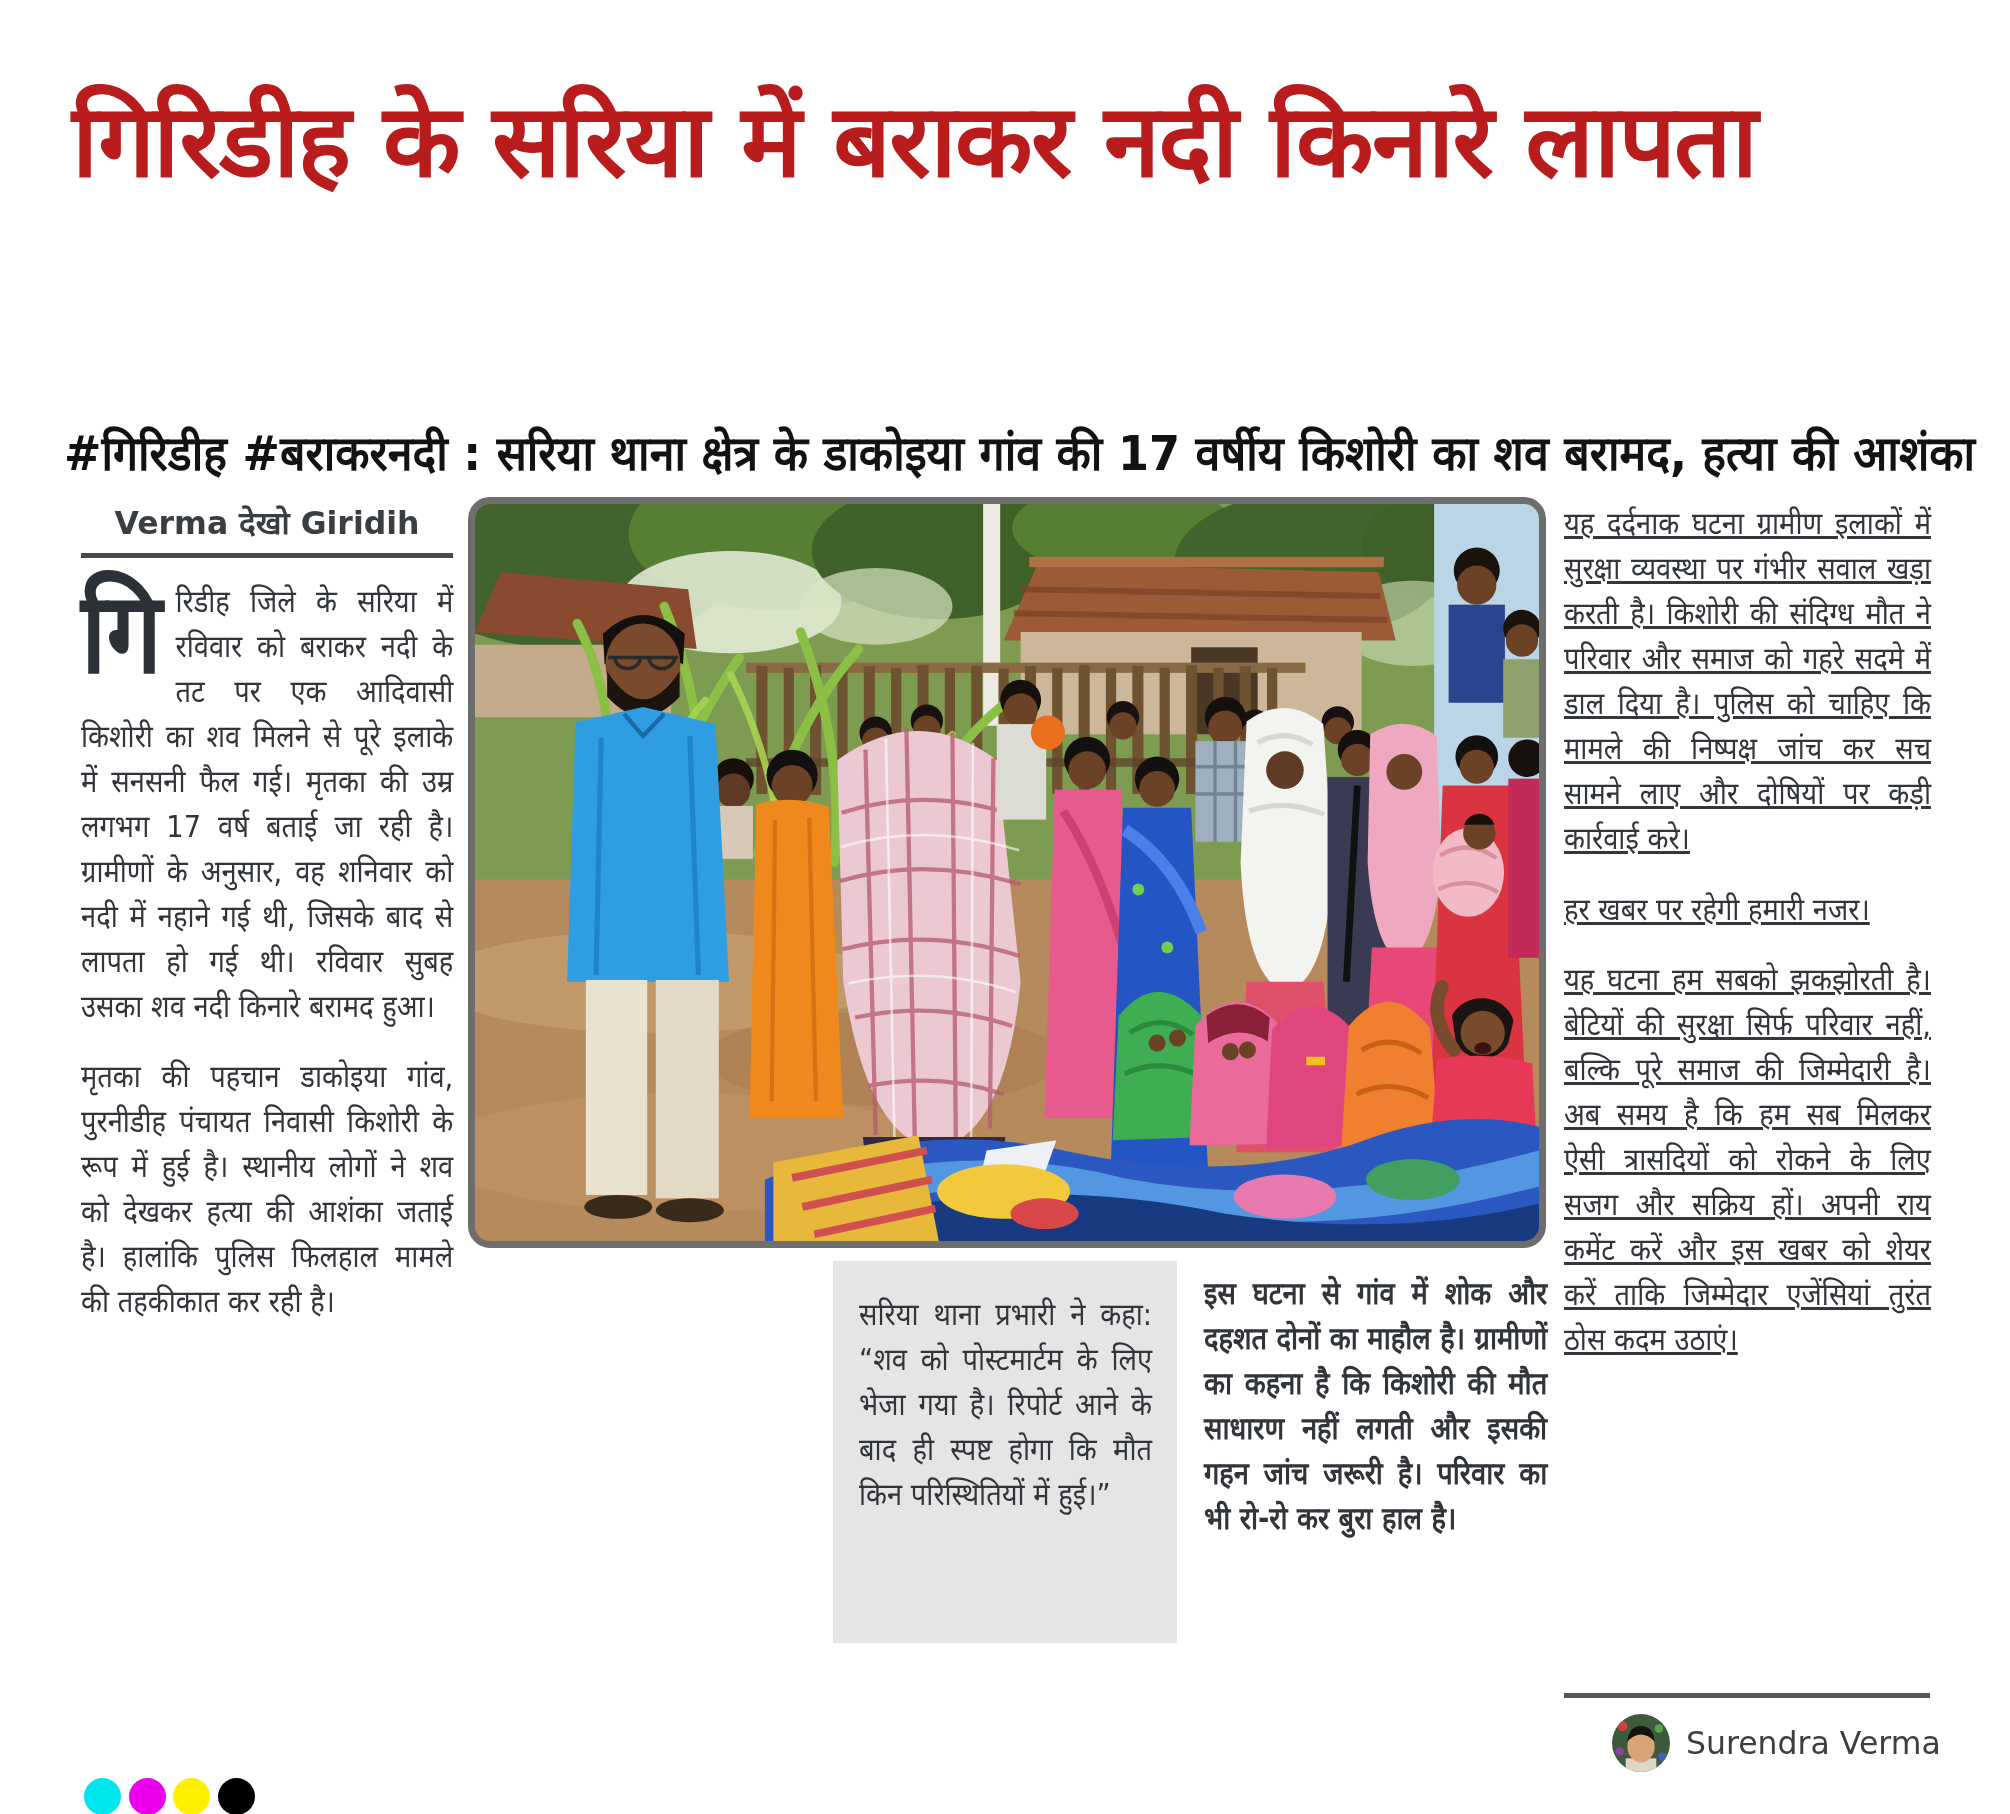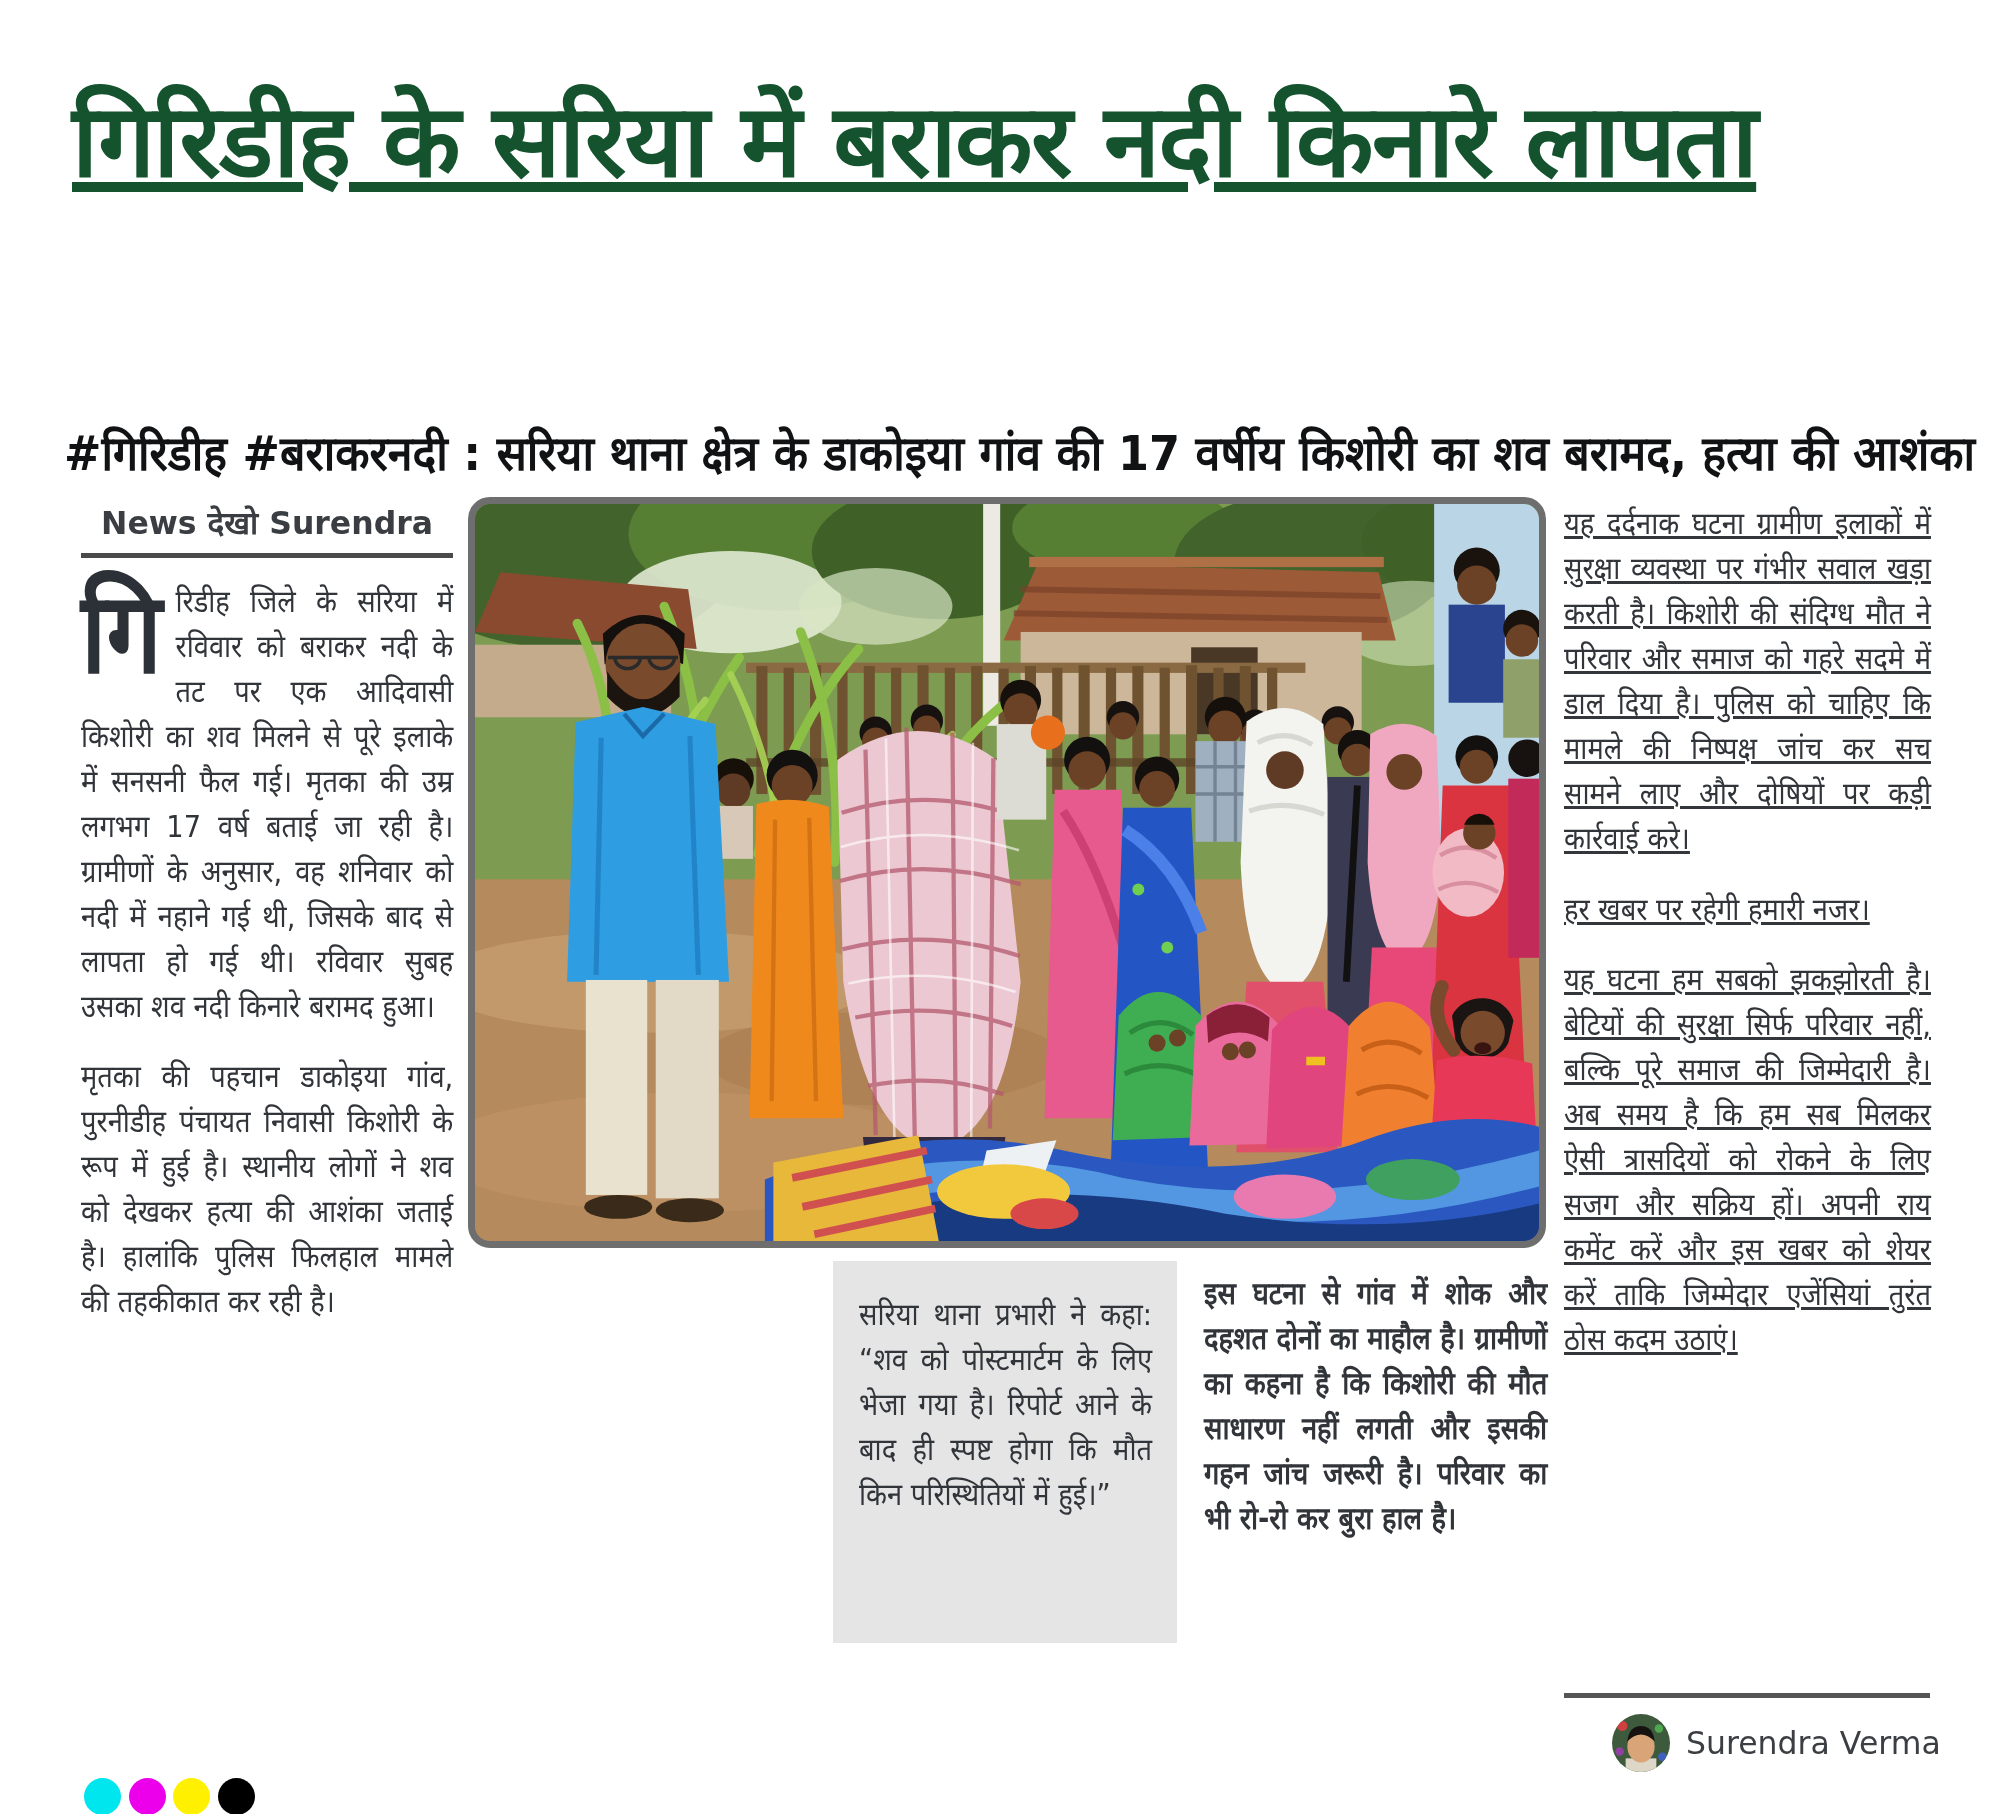--- a/index.html
+++ b/index.html
@@ -5,21 +5,21 @@
   html,body{margin:0;padding:0;background:#ffffff;}
   .page{
     position:relative; width:2010px; height:1814px; background:#ffffff;
     font-family:"DejaVu Sans", sans-serif; color:#33373c; overflow:hidden;
   }
   
   .headline{position:absolute; left:72px; top:66px; width:1887px;}
   .headline .hl-line{height:164px; line-height:150px;}
   .fit-line{display:inline-block; white-space:nowrap; transform-origin:left center;}
   .hl-line .fit-line{
-    font-size:101px; font-weight:bold; color:#14532d; letter-spacing:-1.7px;text-decoration:underline;
+    font-size:101px; font-weight:bold; color:#b91c1c; letter-spacing:-1.7px;
   }
   
   .subheading{position:absolute; left:64px; top:426px; width:1900px; height:60px; line-height:55px;}
   .subheading .fit-line{font-size:48px; font-weight:bold; color:#101214;}
   
   .condense{transform:scaleX(0.88); transform-origin:left top;}
   .bodytext{
     font-size:31px; line-height:45px; text-align:justify; color:#31353a;
   }
   .bodytext p{margin:0 0 25.6px 0;}
@@ -70,21 +70,21 @@
 
   <div class="headline">
     <div class="hl-line"><span class="fit-line">गिरिडीह के सरिया में बराकर नदी किनारे लापता</span></div>
   </div>
 
   <div class="subheading">
     <span class="fit-line" style="transform: scaleX(0.929554);">#गिरिडीह #बराकरनदी : सरिया थाना क्षेत्र के डाकोइया गांव की 17 वर्षीय किशोरी का शव बरामद, हत्या की आशंका</span>
   </div>
 
   <div class="col-left">
-    <div class="byline">News देखो Surendra</div>
+    <div class="byline">Verma देखो Giridih</div>
     <div class="byline-rule"></div>
     <div class="col-left-text bodytext condense">
       <p><span class="dropcap">गि</span><span>रिडीह जिले के सरिया में रविवार को बराकर नदी के तट पर एक आदिवासी किशोरी का शव मिलने से पूरे इलाके में सनसनी फैल गई। मृतका की उम्र लगभग 17 वर्ष बताई जा रही है। ग्रामीणों के अनुसार, वह शनिवार को नदी में नहाने गई थी, जिसके बाद से लापता हो गई थी। रविवार सुबह उसका शव नदी किनारे बरामद हुआ।</span></p>
       <p>मृतका की पहचान डाकोइया गांव, पुरनीडीह पंचायत निवासी किशोरी के रूप में हुई है। स्थानीय लोगों ने शव को देखकर हत्या की आशंका जताई है। हालांकि पुलिस फिलहाल मामले की तहकीकात कर रही है।</p>
     </div>
   </div>
 
   <div class="photo-frame">
     <svg viewBox="0 0 1248 864" preserveAspectRatio="none" aria-hidden="true">
 

